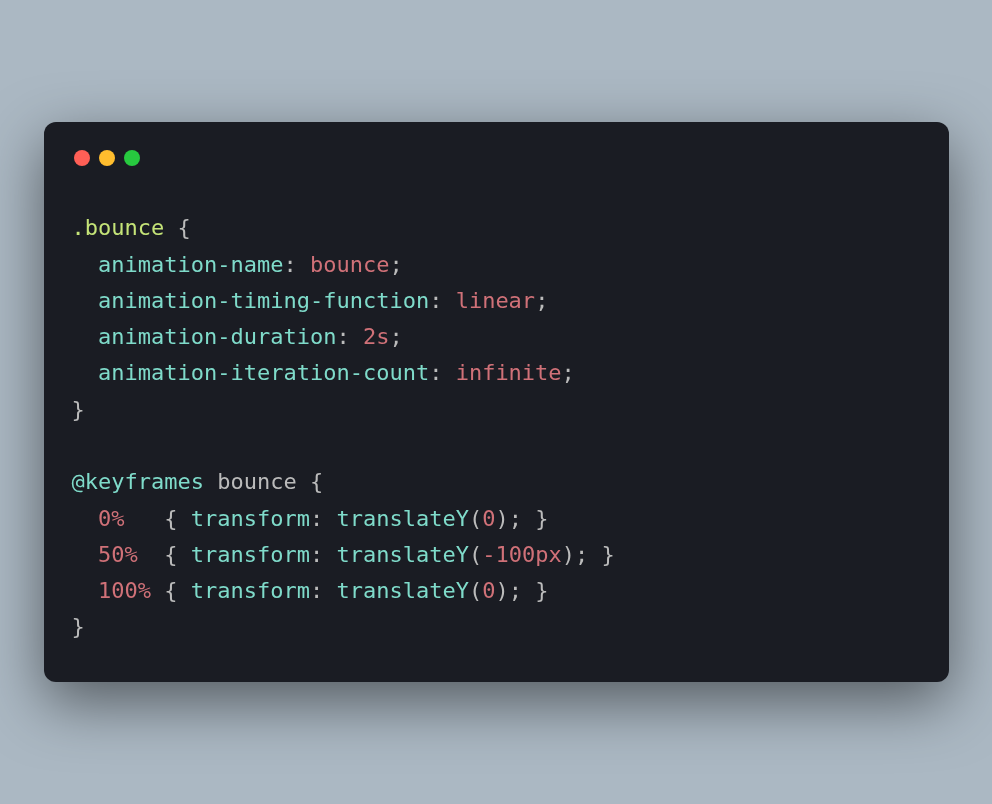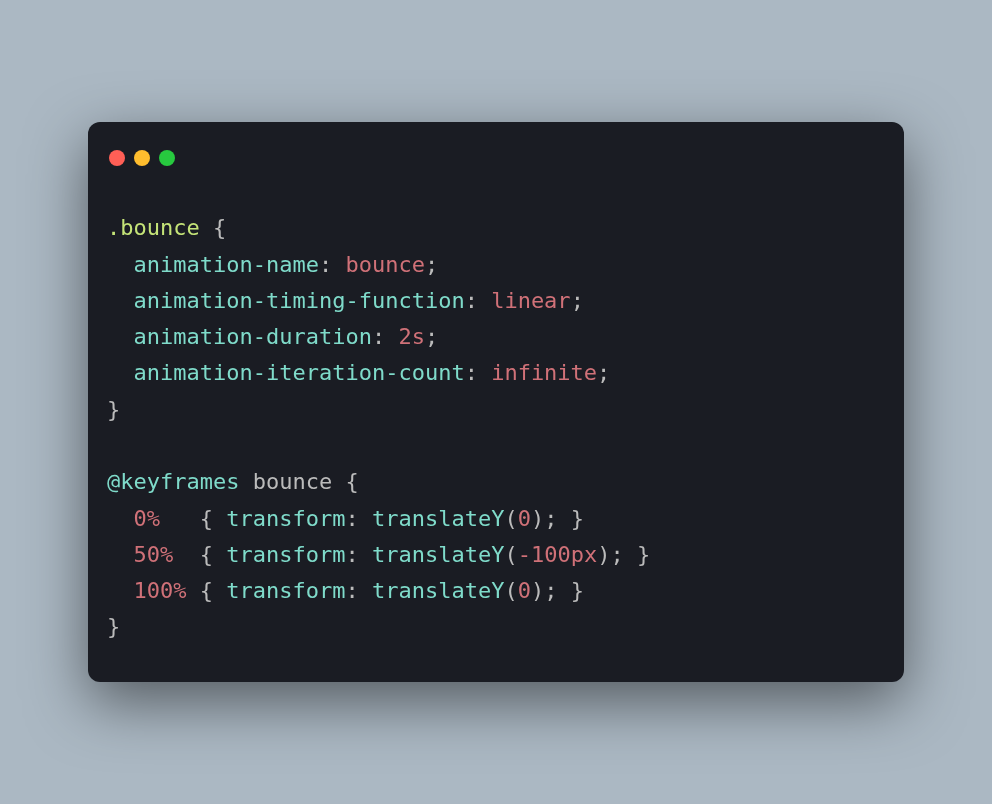--- a/index.html
+++ b/index.html
@@ -10,25 +10,25 @@
     body {
       width: 992px;
       height: 804px;
       background: #abb8c3;
       display: flex;
       align-items: center;
       justify-content: center;
       font-family: ui-monospace, SFMono-Regular, "SF Mono", Menlo, Monaco, Consolas, monospace;
     }
     .window {
-      width: 816px;
+      width: 905px;
       background: #1a1c23;
       border-radius: 12px;
       box-shadow: 0 20px 60px rgba(0,0,0,0.5);
-      padding: 28px 28px 36px 19px;
+      padding: 28px 28px 36px 28px;
     }
     .traffic-lights {
       display: flex;
       gap: 9px;
       margin-bottom: 44px;
       margin-left: 2px;
     }
     .traffic-light {
       width: 16px;
       height: 16px;

